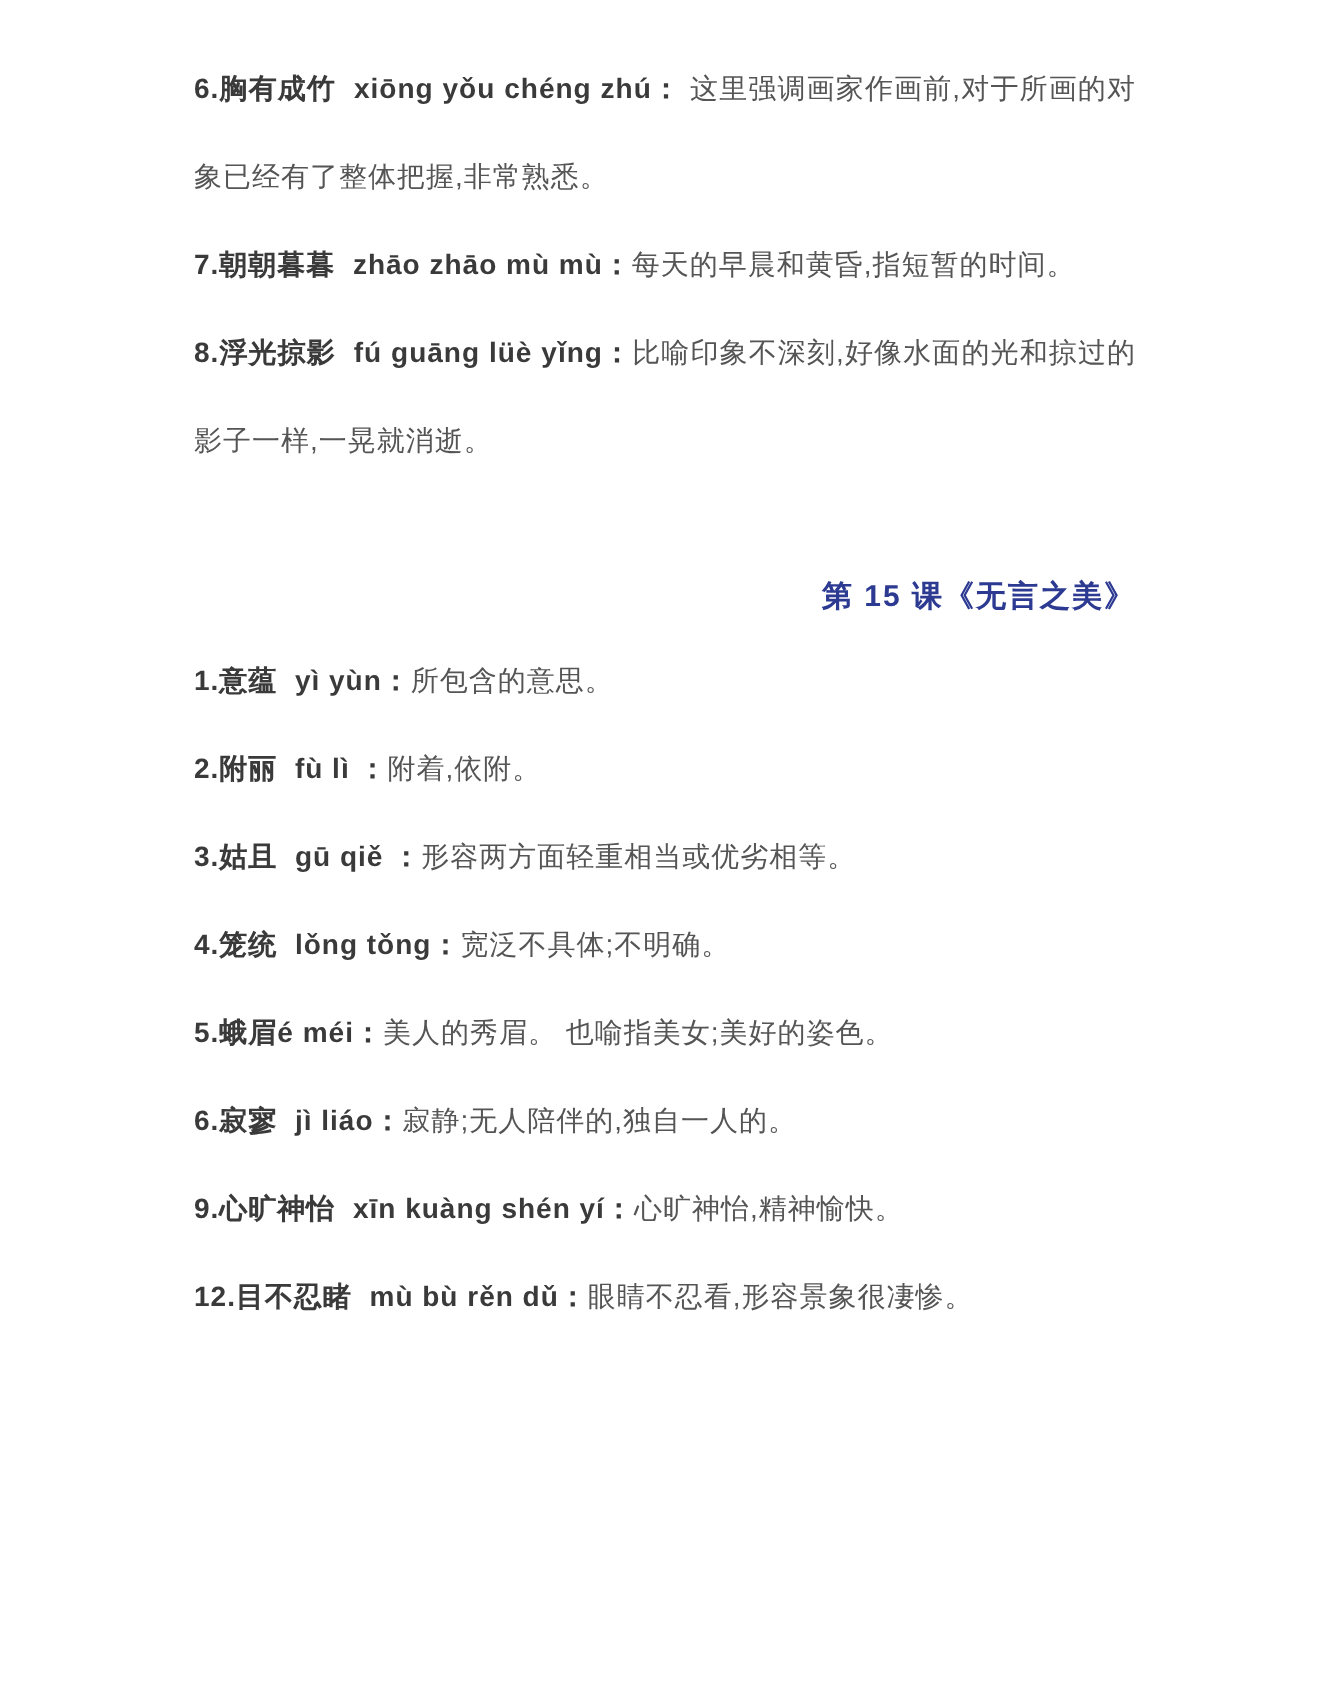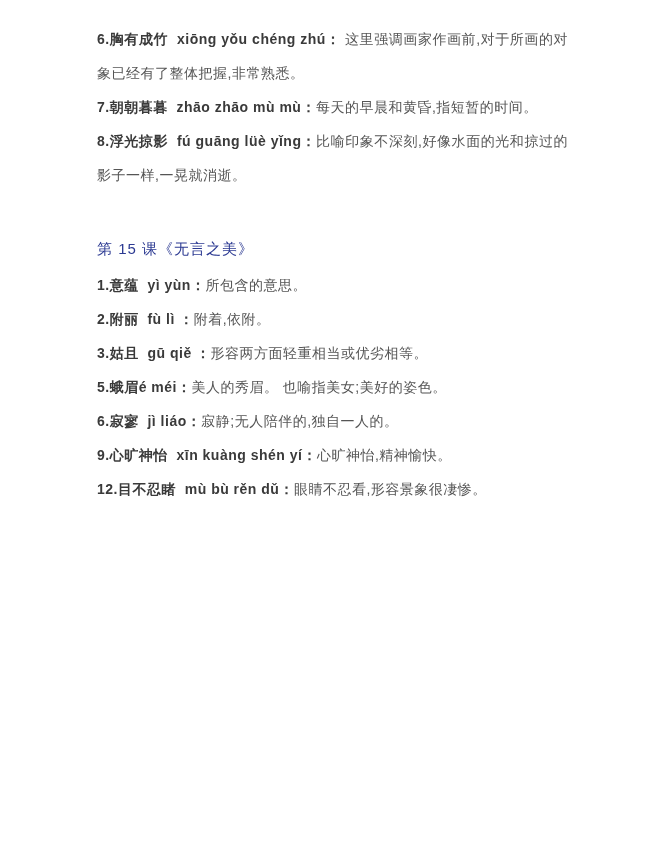--- a/index.html
+++ b/index.html
@@ -16,39 +16,39 @@
   .page {
     box-sizing: border-box;
     width: 660px;
     height: 848px;
     padding: 22px 92px 20px 97px;
     background: var(--page-bg, #ffffff);
   }
   .entry {
     margin: 0;
     font-size: 14px;
-    line-height: 34px;
+    line-height: 44px;
     text-align: justify;
     letter-spacing: 0.5px;
     white-space: pre-wrap;
     color: var(--def-color, #555555);
   }
   .entry .head {
     font-weight: bold;
     color: var(--head-color, #3a3a3a);
   }
   .entry .def {
     font-weight: normal;
   }
   .section-title {
     margin: 38px 0 0 0;
     font-size: 15px;
     line-height: 38.4px;
-    font-weight: normal;
-    text-align: left;
+    font-weight: bold;
+    text-align: right;
     letter-spacing: 1px;
     color: var(--title-color, #2c3a92);
   }
 </style>
 </head>
 <body>
 
 <div class="page">
 
   <section>
@@ -56,19 +56,20 @@
     <p class="entry"><span class="head">7.朝朝暮暮  zhāo zhāo mù mù：</span><span class="def">每天的早晨和黄昏,指短暂的时间。</span></p>
     <p class="entry"><span class="head">8.浮光掠影  fú guāng lüè yǐng：</span><span class="def">比喻印象不深刻,好像水面的光和掠过的影子一样,一晃就消逝。</span></p>
   </section>
 
   <h2 class="section-title">第 15 课《无言之美》</h2>
 
   <section>
     <p class="entry"><span class="head">1.意蕴  yì yùn：</span><span class="def">所包含的意思。</span></p>
     <p class="entry"><span class="head">2.附丽  fù lì ：</span><span class="def">附着,依附。</span></p>
     <p class="entry"><span class="head">3.姑且  gū qiě ：</span><span class="def">形容两方面轻重相当或优劣相等。</span></p>
+    <p class="entry"><span class="head">4.笼统  lǒng tǒng：</span><span class="def">宽泛不具体;不明确。</span></p>
     <p class="entry"><span class="head">5.蛾眉é méi：</span><span class="def">美人的秀眉。 也喻指美女;美好的姿色。</span></p>
     <p class="entry"><span class="head">6.寂寥  jì liáo：</span><span class="def">寂静;无人陪伴的,独自一人的。</span></p>
     <p class="entry"><span class="head">9.心旷神怡  xīn kuàng shén yí：</span><span class="def">心旷神怡,精神愉快。</span></p>
     <p class="entry"><span class="head">12.目不忍睹  mù bù rěn dǔ：</span><span class="def">眼睛不忍看,形容景象很凄惨。</span></p>
   </section>
 
 </div>
 
 </body></html>

